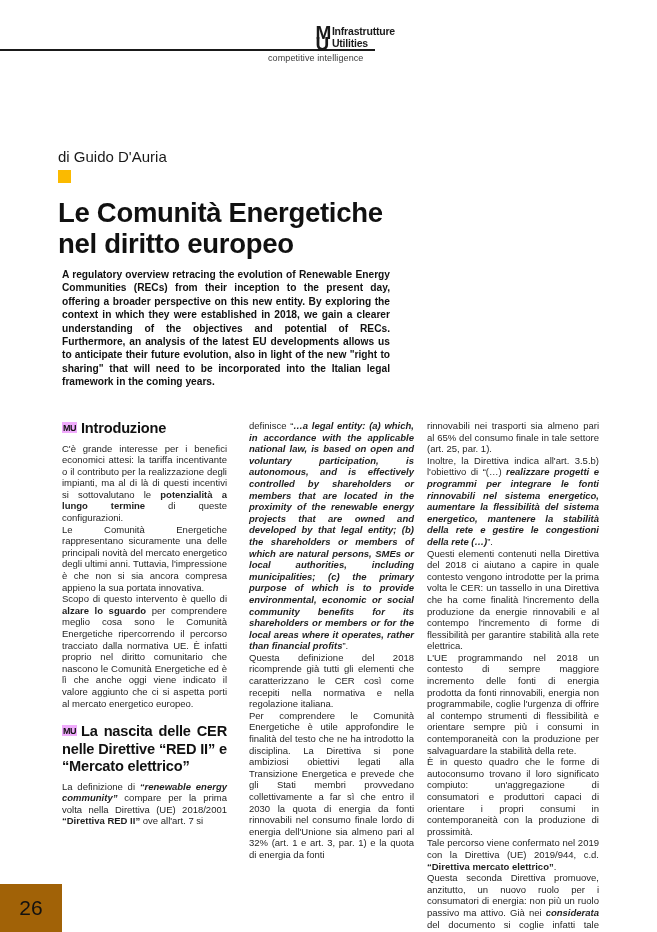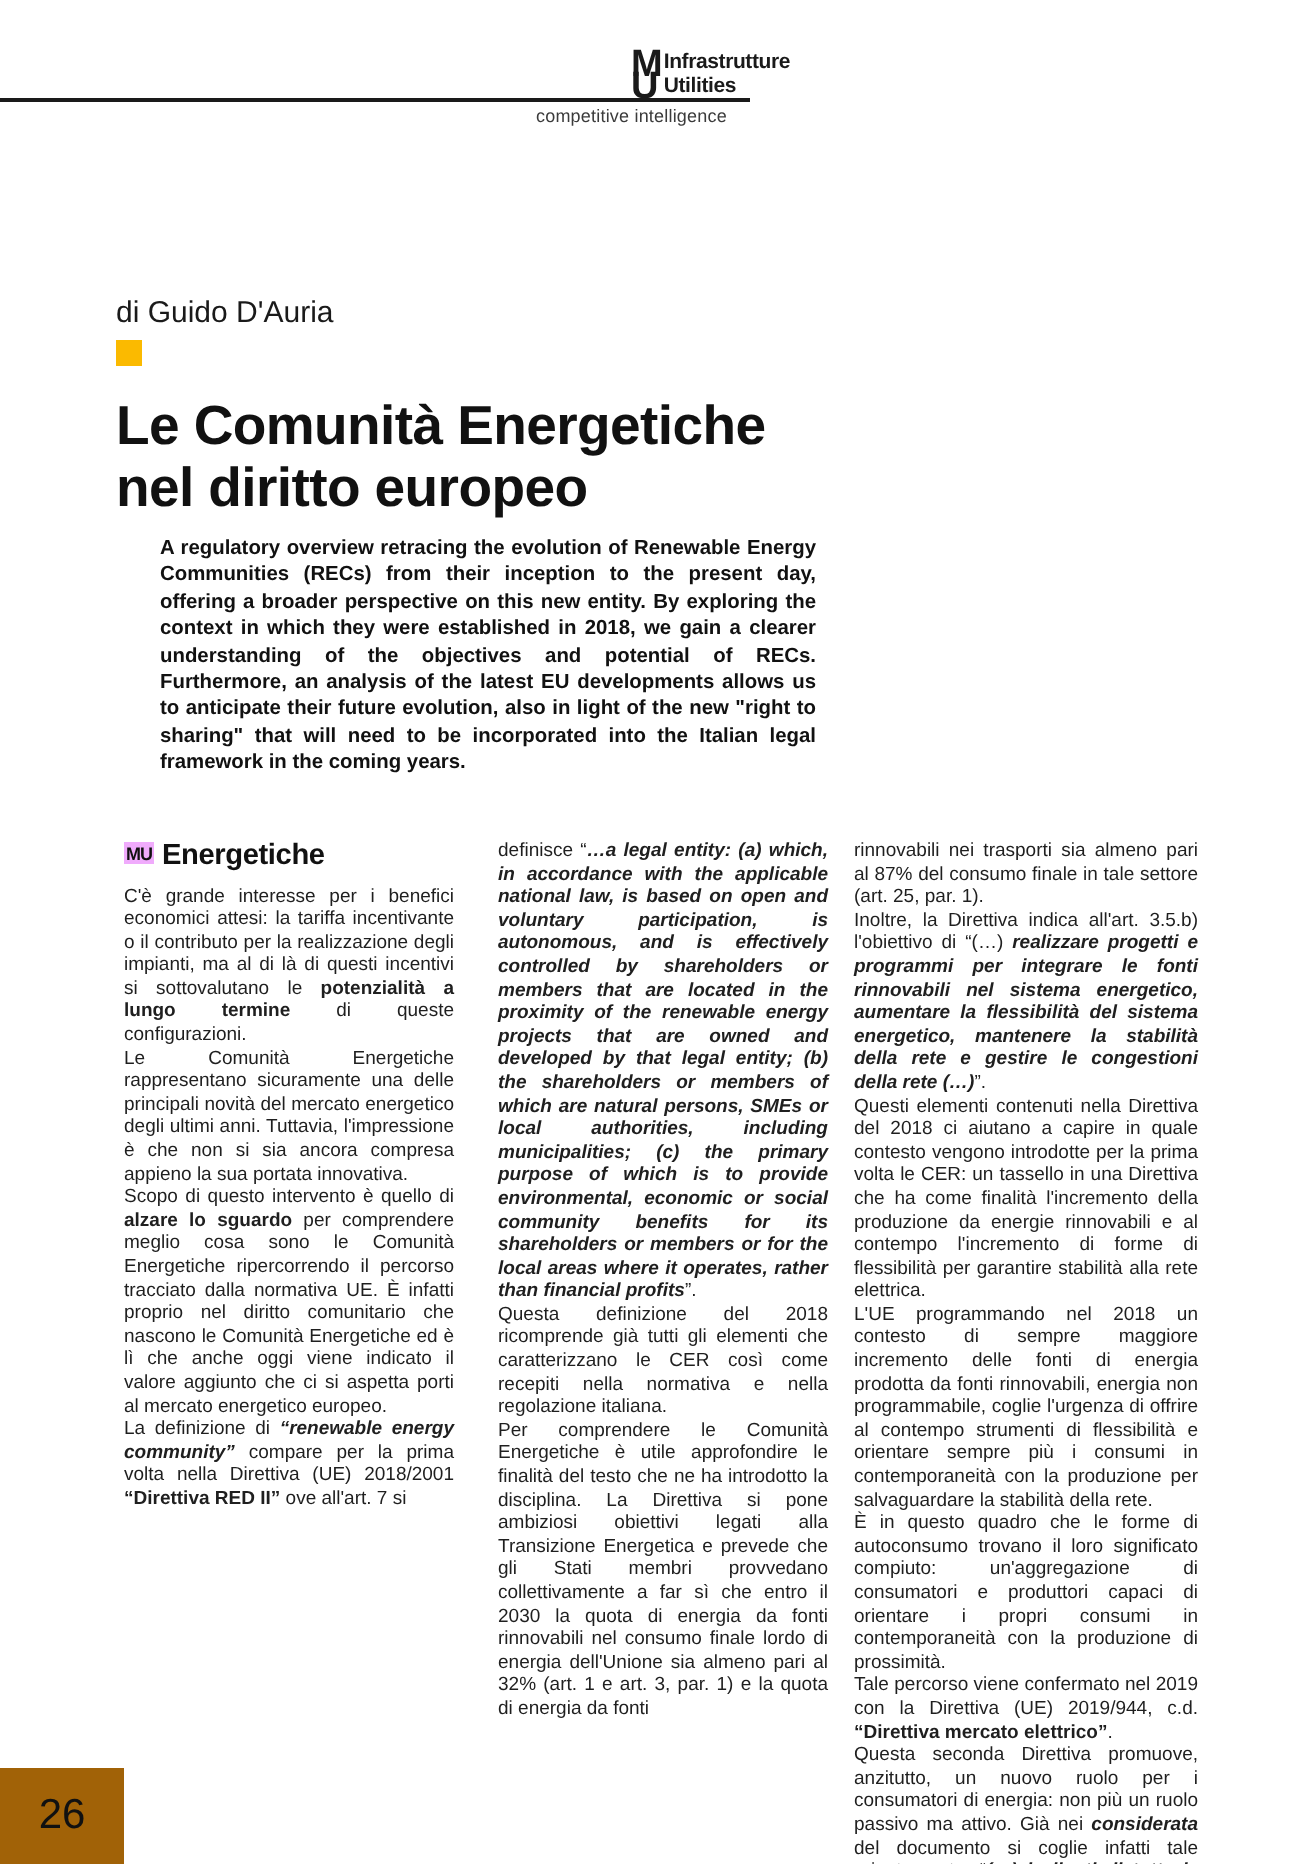--- a/index.html
+++ b/index.html
@@ -102,21 +102,21 @@
     font-weight: bold;
     line-height: 31px;
     letter-spacing: -0.3px;
     color: #111111;
     max-width: 370px;
   }
 
   
   .abstract {
     position: absolute;
-    left: 80px;
+    left: 62px;
     top: 268px;
     width: 328px;
     font-size: 10.2px;
     line-height: 13.4px;
     font-weight: bold;
     text-align: justify;
     color: #111111;
   }
 
   
@@ -215,37 +215,40 @@
     <div class="title-bar"></div>
     <div class="title-text">Le Comunità Energetiche nel diritto europeo</div>
   </div>
 
   <div class="abstract">A regulatory overview retracing the evolution of Renewable Energy Communities (RECs) from their inception to the present day, offering a broader perspective on this new entity. By exploring the context in which they were established in 2018, we gain a clearer understanding of the objectives and potential of RECs. Furthermore, an analysis of the latest EU developments allows us to anticipate their future evolution, also in light of the new "right to sharing" that will need to be incorporated into the Italian legal framework in the coming years.</div>
 
   <div class="cols">
 
     <div class="col col-1">
       <div class="sec-head">
-        <span class="mu-badge">MU</span><span>Energetiche</span>
+        <span class="mu-badge">MU</span><span>Introduzione</span>
       </div>
       <p><span>C'è grande interesse per i benefici economici attesi: la tariffa incentivante o il contributo per la realizzazione degli impianti, ma al di là di questi incentivi si sottovalutano le </span><strong>potenzialità a lungo termine</strong><span> di queste configurazioni.</span></p>
       <p>Le Comunità Energetiche rappresentano sicuramente una delle principali novità del mercato energetico degli ultimi anni. Tuttavia, l'impressione è che non si sia ancora compresa appieno la sua portata innovativa.</p>
       <p><span>Scopo di questo intervento è quello di </span><strong>alzare lo sguardo</strong><span> per comprendere meglio cosa sono le Comunità Energetiche ripercorrendo il percorso tracciato dalla normativa UE. È infatti proprio nel diritto comunitario che nascono le Comunità Energetiche ed è lì che anche oggi viene indicato il valore aggiunto che ci si aspetta porti al mercato energetico europeo.</span></p>
 
+      <div class="sec-head spaced">
+        <span class="mu-badge">MU</span><span>La nascita delle CER nelle Direttive “RED II” e “Mercato elettrico”</span>
+      </div>
       <p><span>La definizione di </span><em>“renewable energy community”</em><span> compare per la prima volta nella Direttiva (UE) 2018/2001 </span><strong>“Direttiva RED II”</strong><span> ove all'art. 7 si</span></p>
     </div>
 
     <div class="col col-2">
       <p><span>definisce “</span><em>…a legal entity: (a) which, in accordance with the applicable national law, is based on open and voluntary participation, is autonomous, and is effectively controlled by shareholders or members that are located in the proximity of the renewable energy projects that are owned and developed by that legal entity; (b) the shareholders or members of which are natural persons, SMEs or local authorities, including municipalities; (c) the primary purpose of which is to provide environmental, economic or social community benefits for its shareholders or members or for the local areas where it operates, rather than financial profits</em><span>”.</span></p>
       <p>Questa definizione del 2018 ricomprende già tutti gli elementi che caratterizzano le CER così come recepiti nella normativa e nella regolazione italiana.</p>
       <p>Per comprendere le Comunità Energetiche è utile approfondire le finalità del testo che ne ha introdotto la disciplina. La Direttiva si pone ambiziosi obiettivi legati alla Transizione Energetica e prevede che gli Stati membri provvedano collettivamente a far sì che entro il 2030 la quota di energia da fonti rinnovabili nel consumo finale lordo di energia dell'Unione sia almeno pari al 32% (art. 1 e art. 3, par. 1) e la quota di energia da fonti</p>
     </div>
 
     <div class="col col-3">
-      <p>rinnovabili nei trasporti sia almeno pari al 87% del consumo finale in tale settore (art. 25, par. 1).</p>
+      <p>rinnovabili nei trasporti sia almeno pari al 65% del consumo finale in tale settore (art. 25, par. 1).</p>
       <p><span>Inoltre, la Direttiva indica all'art. 3.5.b) l'obiettivo di “(…) </span><em>realizzare progetti e programmi per integrare le fonti rinnovabili nel sistema energetico, aumentare la </em><span class="bi">flessibilità</span><em> del sistema energetico, mantenere la </em><span class="bi">stabilità della rete</span><em> e gestire le congestioni della rete (…)</em><span>”.</span></p>
       <p>Questi elementi contenuti nella Direttiva del 2018 ci aiutano a capire in quale contesto vengono introdotte per la prima volta le CER: un tassello in una Direttiva che ha come finalità l'incremento della produzione da energie rinnovabili e al contempo l'incremento di forme di flessibilità per garantire stabilità alla rete elettrica.</p>
       <p>L'UE programmando nel 2018 un contesto di sempre maggiore incremento delle fonti di energia prodotta da fonti rinnovabili, energia non programmabile, coglie l'urgenza di offrire al contempo strumenti di flessibilità e orientare sempre più i consumi in contemporaneità con la produzione per salvaguardare la stabilità della rete.</p>
       <p>È in questo quadro che le forme di autoconsumo trovano il loro significato compiuto: un'aggregazione di consumatori e produttori capaci di orientare i propri consumi in contemporaneità con la produzione di prossimità.</p>
       <p><span>Tale percorso viene confermato nel 2019 con la Direttiva (UE) 2019/944, c.d. </span><strong>“Direttiva mercato elettrico”</strong><span>.</span></p>
       <p><span>Questa seconda Direttiva promuove, anzitutto, un nuovo ruolo per i consumatori di energia: non più un ruolo passivo ma attivo. Già nei </span><em>considerata</em><span> del documento si coglie infatti tale orientamento: “</span><em>(…) i clienti di tutte le categorie (industriali, commerciali e civili) dovrebbero avere accesso ai mercati dell'energia elettrica per</em></p>
     </div>
 
   </div>
 

